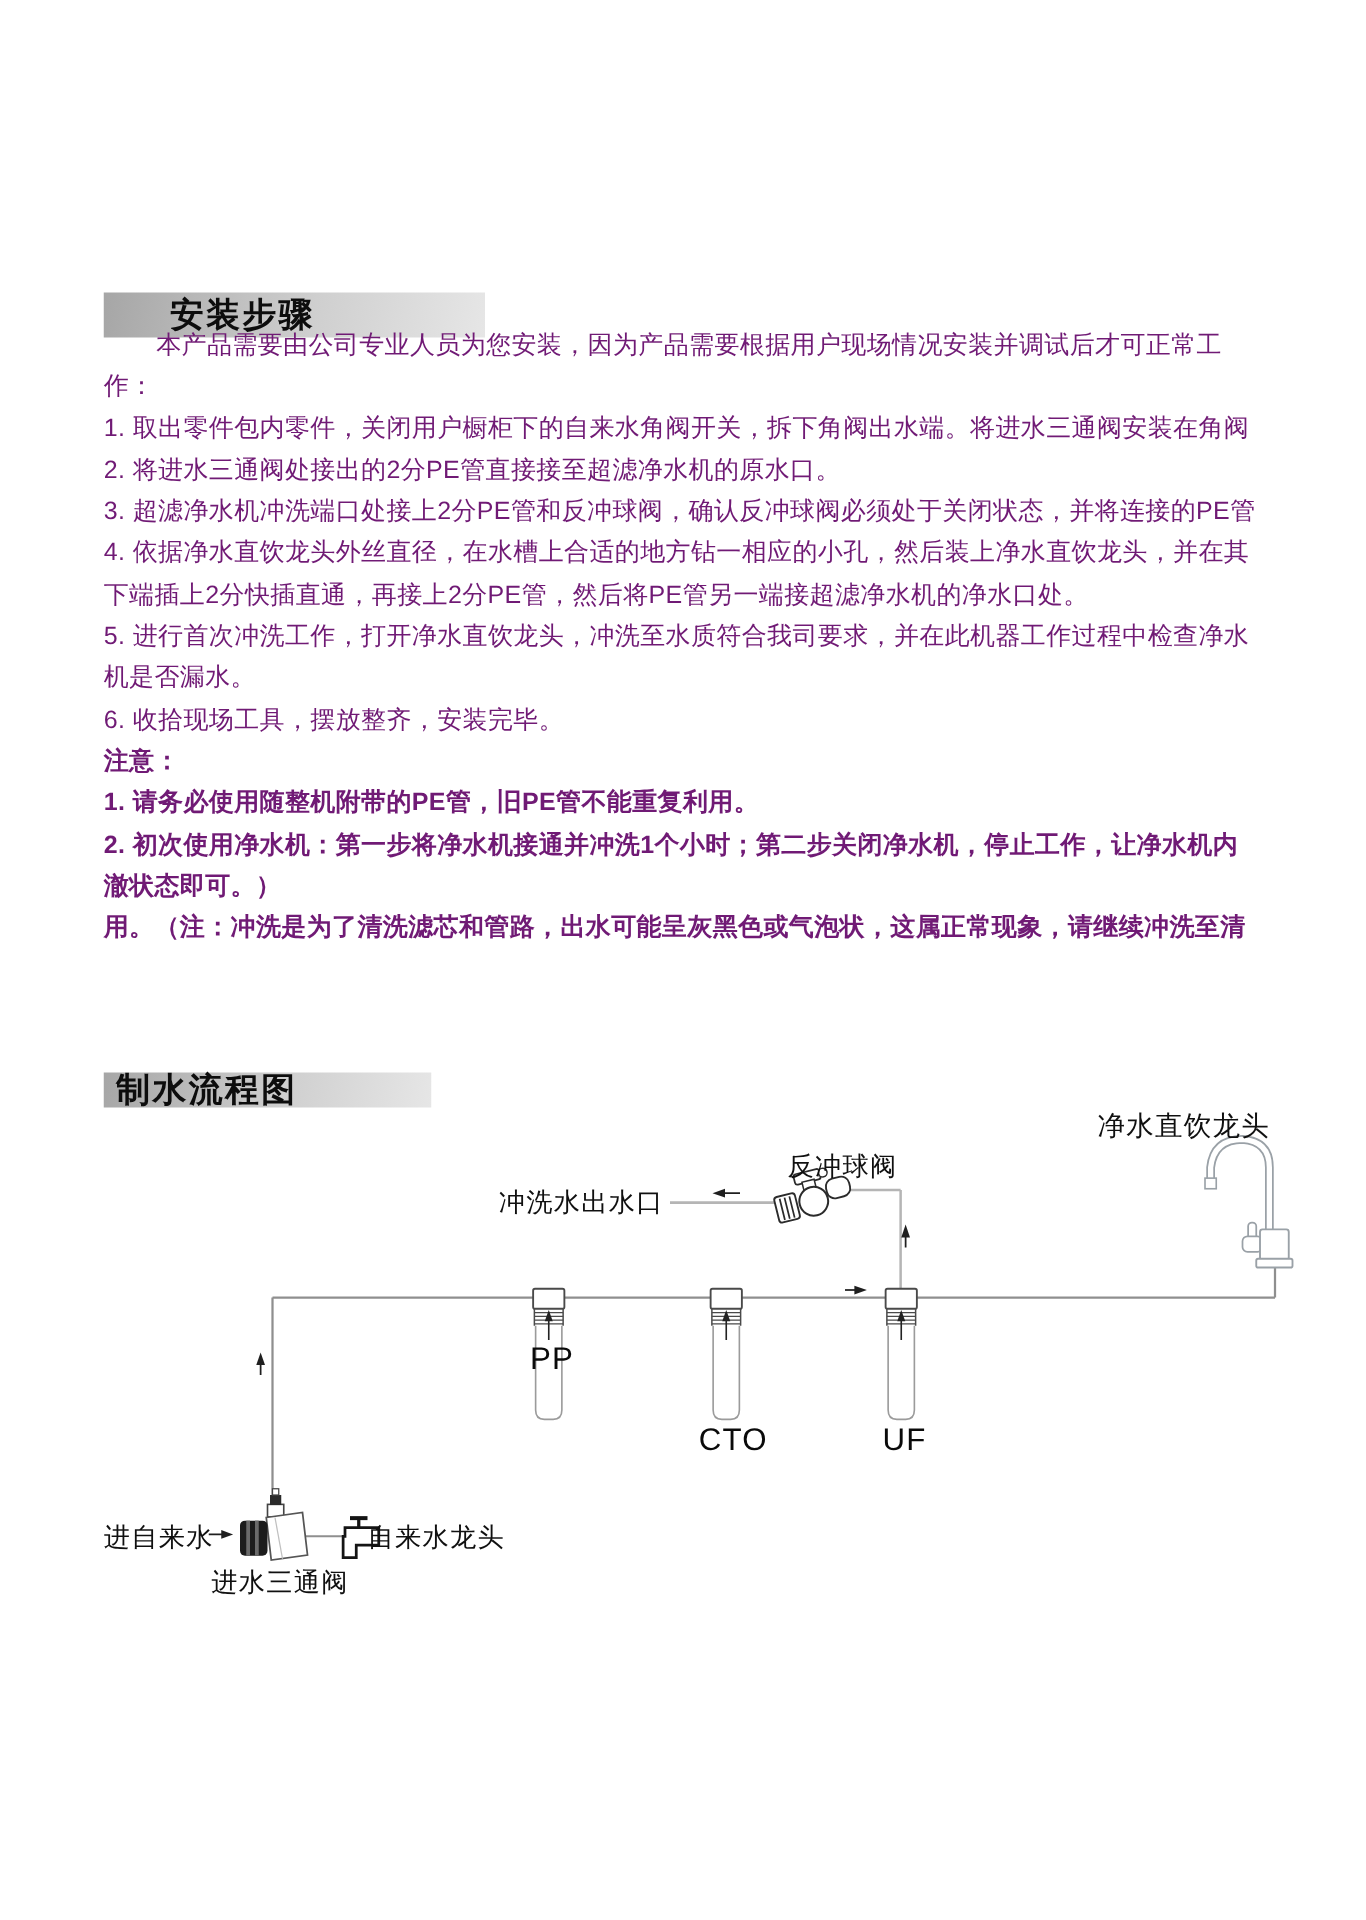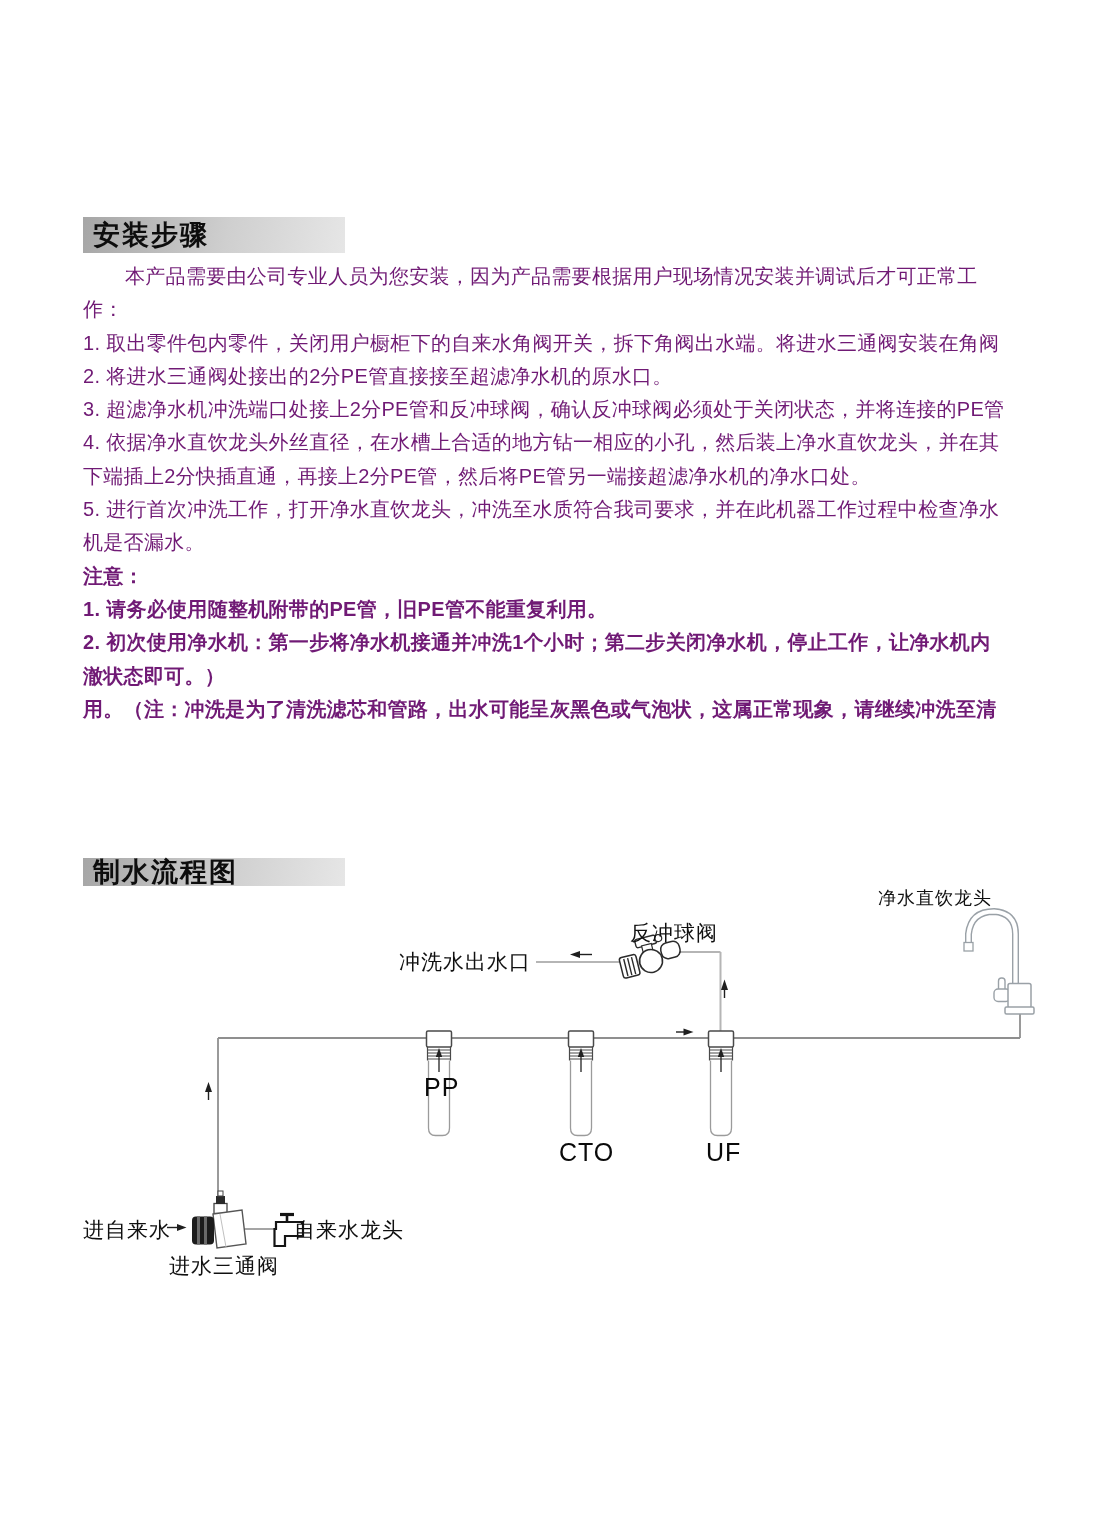--- a/index.html
+++ b/index.html
@@ -28,34 +28,35 @@
     position:absolute;font-size:21px;letter-spacing:1px;color:#101010;white-space:nowrap;
   }
   .flabel{
     position:absolute;font-size:25px;letter-spacing:1px;color:#0a0a0a;white-space:nowrap;
   }
   svg{position:absolute;left:0;top:0;}
 </style>
 </head>
 <body>
 
-<div class="hdr-box" style="top:217px;height:36px;">
+<div class="hdr-box" style="top:234px;height:36px;padding-left:43px;">
   <span class="hdr-text">安装步骤</span>
 </div>
 
 <div id="body-text">
   <div class="ln indent">本产品需要由公司专业人员为您安装，因为产品需要根据用户现场情况安装并调试后才可正常工</div>
   <div class="ln">作：</div>
   <div class="ln">1. 取出零件包内零件，关闭用户橱柜下的自来水角阀开关，拆下角阀出水端。将进水三通阀安装在角阀</div>
   <div class="ln">2. 将进水三通阀处接出的2分PE管直接接至超滤净水机的原水口。</div>
   <div class="ln">3. 超滤净水机冲洗端口处接上2分PE管和反冲球阀，确认反冲球阀必须处于关闭状态，并将连接的PE管</div>
   <div class="ln">4. 依据净水直饮龙头外丝直径，在水槽上合适的地方钻一相应的小孔，然后装上净水直饮龙头，并在其</div>
   <div class="ln">下端插上2分快插直通，再接上2分PE管，然后将PE管另一端接超滤净水机的净水口处。</div>
   <div class="ln">5. 进行首次冲洗工作，打开净水直饮龙头，冲洗至水质符合我司要求，并在此机器工作过程中检查净水</div>
   <div class="ln">机是否漏水。</div>
+  <div class="ln">6. 收拾现场工具，摆放整齐，安装完毕。</div>
   <div class="ln bold">注意：</div>
   <div class="ln bold">1. 请务必使用随整机附带的PE管，旧PE管不能重复利用。</div>
   <div class="ln bold">2. 初次使用净水机：第一步将净水机接通并冲洗1个小时；第二步关闭净水机，停止工作，让净水机内</div>
   <div class="ln bold">澈状态即可。）</div>
   <div class="ln bold">用。（注：冲洗是为了清洗滤芯和管路，出水可能呈灰黑色或气泡状，这属正常现象，请继续冲洗至清</div>
 </div>
 
 <div class="hdr-box" style="top:858px;height:28px;">
   <span class="hdr-text">制水流程图</span>
 </div>
@@ -141,21 +142,21 @@
     <rect x="204" y="1216.5" width="3" height="28" fill="#6a6a6a"></rect>
   </g>
 
   <g>
     <path d="M280,1214.5 H294" stroke="#141414" stroke-width="3.2"></path>
     <path d="M287,1214 V1222" stroke="#141414" stroke-width="2.6"></path>
     <path d="M276,1222 H303 V1236 H285 V1246 H274.5 V1229 H276 Z" fill="#fff" stroke="#141414" stroke-width="2.2"></path>
   </g>
 </svg>
 
-<div class="dlabel" style="left:878px;top:886px;font-size:18px;">净水直饮龙头</div>
+<div class="dlabel" style="left:878px;top:886px;font-size:22px;">净水直饮龙头</div>
 <div class="dlabel" style="left:630px;top:919px;">反冲球阀</div>
 <div class="dlabel" style="left:399px;top:948px;">冲洗水出水口</div>
 <div class="flabel" style="left:424px;top:1073px;">PP</div>
 <div class="flabel" style="left:559px;top:1138px;">CTO</div>
 <div class="flabel" style="left:706px;top:1138px;">UF</div>
 <div class="dlabel" style="left:83px;top:1216px;">进自来水</div>
 <div class="dlabel" style="left:294px;top:1216px;">自来水龙头</div>
 <div class="dlabel" style="left:169px;top:1252px;">进水三通阀</div>
 
 </body></html>

